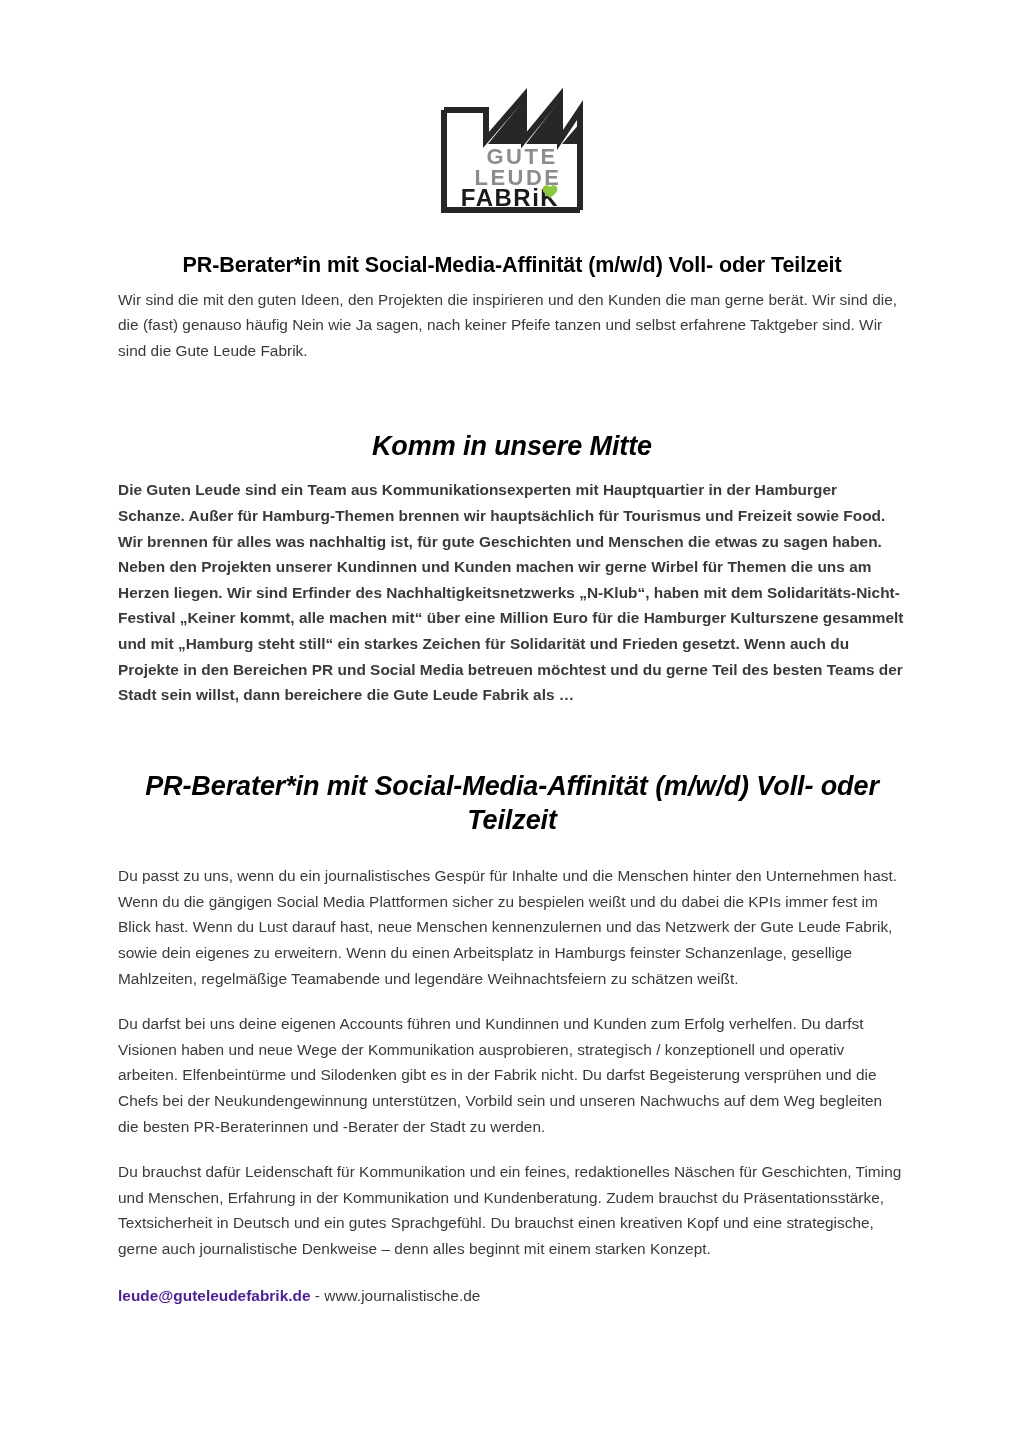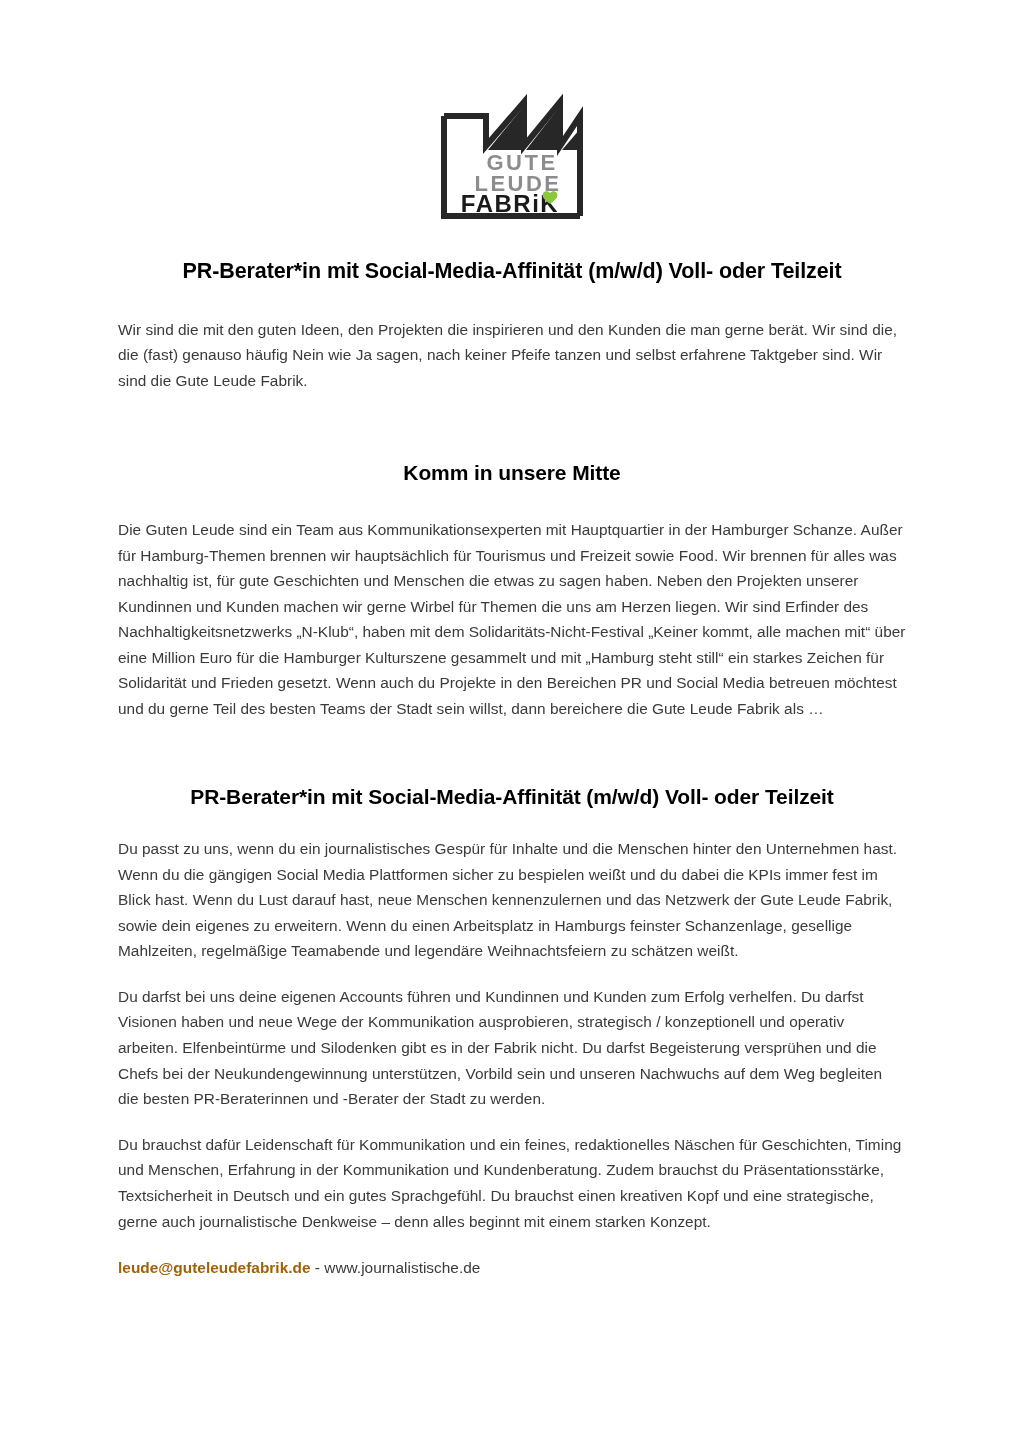--- a/index.html
+++ b/index.html
@@ -15,21 +15,21 @@
     color: #3a3a3a;
     -webkit-font-smoothing: antialiased;
     overflow: hidden;
   }
 
   .page {
     position: relative;
     width: 1024px;
     height: 1448px;
     box-sizing: border-box;
-    padding: 16px 118px;
+    padding: 10px 118px;
     background: #ffffff;
   }
 
   
   .logo-wrap {
     padding-top: 78px;
     display: flex;
     justify-content: center;
   }
   .logo {
@@ -43,26 +43,27 @@
     margin: 36px 0 0 0;
     font-size: 21.5px;
     font-weight: bold;
     color: #000000;
     text-align: center;
     letter-spacing: -0.1px;
     line-height: 1.25;
   }
   .section-heading {
     margin: 0;
-    font-size: 21px;
+    font-size: 27px;
     font-weight: bold;
     color: #000000;
     text-align: center;
     letter-spacing: -0.1px;
     line-height: 1.25;
+    font-style: italic;
   }
   .heading-komm {
     margin-top: 66px;
   }
   .heading-role2 {
     margin-top: 62px;
   }
 
   
   .para {
@@ -70,34 +71,35 @@
     font-size: 15.4px;
     line-height: 25.6px;
     color: #3a3a3a;
     text-align: left;
     letter-spacing: 0.02px;
   }
   .para + .para {
     margin-top: 20px;
   }
   .first-para {
-    margin-top: 32px;
+    margin-top: 8px;
   }
   .lead-para {
-    margin-top: 31px;
+    margin-top: 14px;
+    font-weight: bold;
   }
   .role-para {
     margin-top: 26px;
   }
   .contact-block {
     margin-top: 21px;
   }
   .bold-inline {
     font-weight: bold;
-    color: #a16207;
+    color: #4c1d95;
   }
 </style>
 </head>
 <body>
 
 <div class="page">
 
   <div class="logo-wrap">
     <svg class="logo" viewBox="0 0 148 128" aria-hidden="true">
 

